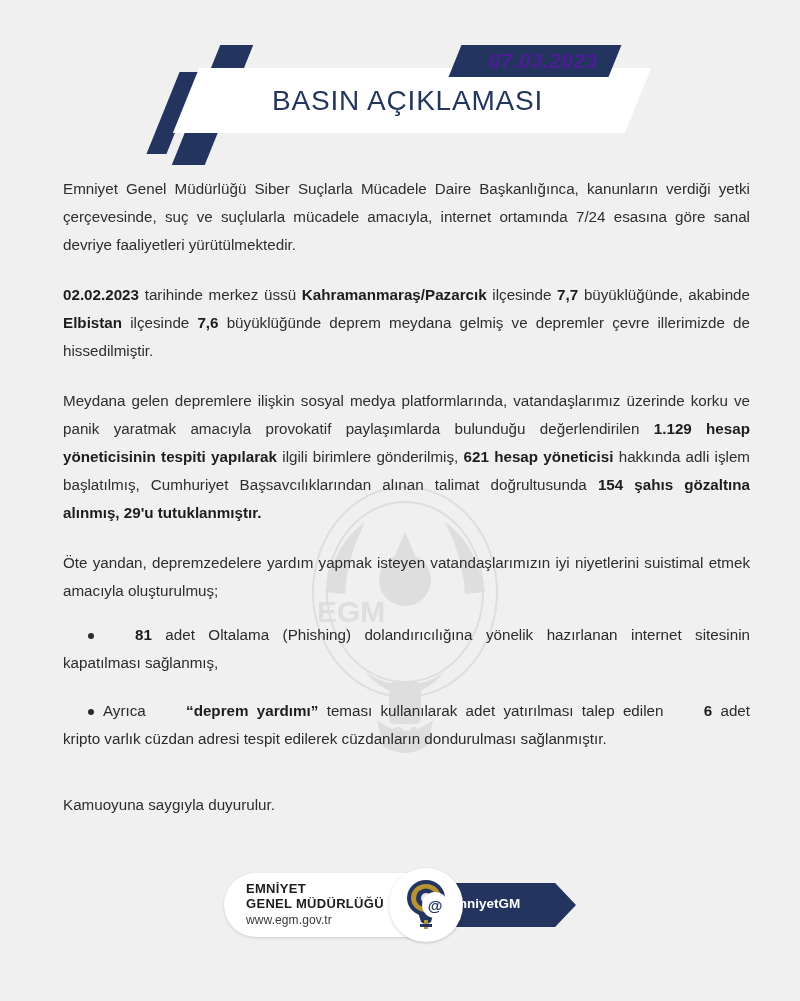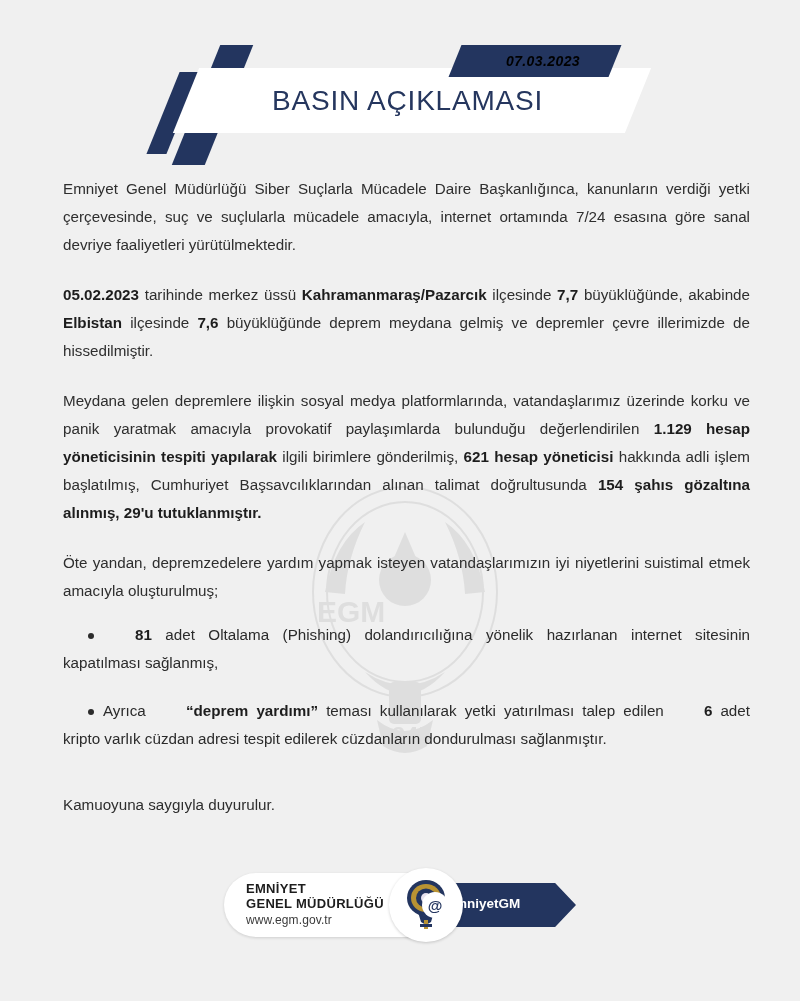--- a/index.html
+++ b/index.html
@@ -78,22 +78,22 @@
   }
   .date-text {
     position: absolute;
     left: 478px;
     top: 46px;
     width: 130px;
     height: 30px;
     display: flex;
     align-items: center;
     justify-content: center;
-    color: #000000;
-    font-size: 14px;
+    color: #4c1d95;
+    font-size: 21px;
     font-weight: bold;
     font-style: italic;
     letter-spacing: 0.4px;
     white-space: nowrap;
   }
 
   
   .content {
     position: relative;
     z-index: 2;
@@ -272,35 +272,35 @@
   <div class="date-badge"></div>
   <div class="date-text">07.03.2023</div>
   <div class="title-text">BASIN AÇIKLAMASI</div>
 </div>
 
 <div class="content">
 
   <p class="para">Emniyet Genel Müdürlüğü Siber Suçlarla Mücadele Daire Başkanlığınca, kanunların verdiği yetki çerçevesinde, suç ve suçlularla mücadele amacıyla, internet ortamında 7/24 esasına göre sanal devriye faaliyetleri yürütülmektedir.</p>
 
   <p class="para">
-    <b>05.02.2023</b><span> tarihinde merkez üssü </span><b>Kahramanmaraş/Pazarcık</b><span> ilçesinde </span><b>7,7</b><span> büyüklüğünde, akabinde </span><b>Elbistan</b><span> ilçesinde </span><b>7,6</b><span> büyüklüğünde deprem meydana gelmiş ve depremler çevre illerimizde de hissedilmiştir.</span>
+    <b>02.02.2023</b><span> tarihinde merkez üssü </span><b>Kahramanmaraş/Pazarcık</b><span> ilçesinde </span><b>7,7</b><span> büyüklüğünde, akabinde </span><b>Elbistan</b><span> ilçesinde </span><b>7,6</b><span> büyüklüğünde deprem meydana gelmiş ve depremler çevre illerimizde de hissedilmiştir.</span>
   </p>
 
   <p class="para">
     <span>Meydana gelen depremlere ilişkin sosyal medya platformlarında, vatandaşlarımız üzerinde korku ve panik yaratmak amacıyla provokatif paylaşımlarda bulunduğu değerlendirilen </span><b>1.129 hesap yöneticisinin tespiti yapılarak</b><span> ilgili birimlere gönderilmiş, </span><b>621 hesap yöneticisi</b><span> hakkında adli işlem başlatılmış, Cumhuriyet Başsavcılıklarından alınan talimat doğrultusunda </span><b>154 şahıs gözaltına alınmış, 29'u tutuklanmıştır.</b>
   </p>
 
   <p class="para tight">Öte yandan, depremzedelere yardım yapmak isteyen vatandaşlarımızın iyi niyetlerini suistimal etmek amacıyla oluşturulmuş;</p>
 
   <ul class="bullet-list">
     <li class="bullet-item">
       <span class="dot"></span><b>81</b><span> adet Oltalama (Phishing) dolandırıcılığına yönelik hazırlanan internet sitesinin kapatılması sağlanmış,</span>
     </li>
     <li class="bullet-item">
-      <span class="dot"></span><span>Ayrıca </span><b>“deprem yardımı”</b><span> teması kullanılarak yetki yatırılması talep edilen </span><b>6</b><span> adet kripto varlık cüzdan adresi tespit edilerek cüzdanların dondurulması sağlanmıştır.</span>
+      <span class="dot"></span><span>Ayrıca </span><b>“deprem yardımı”</b><span> teması kullanılarak adet yatırılması talep edilen </span><b>6</b><span> adet kripto varlık cüzdan adresi tespit edilerek cüzdanların dondurulması sağlanmıştır.</span>
     </li>
   </ul>
 
   <p class="para closing">Kamuoyuna saygıyla duyurulur.</p>
 </div>
 
 <div class="footer">
   <div class="footer-inner">
     <div class="footer-pill"></div>
 

